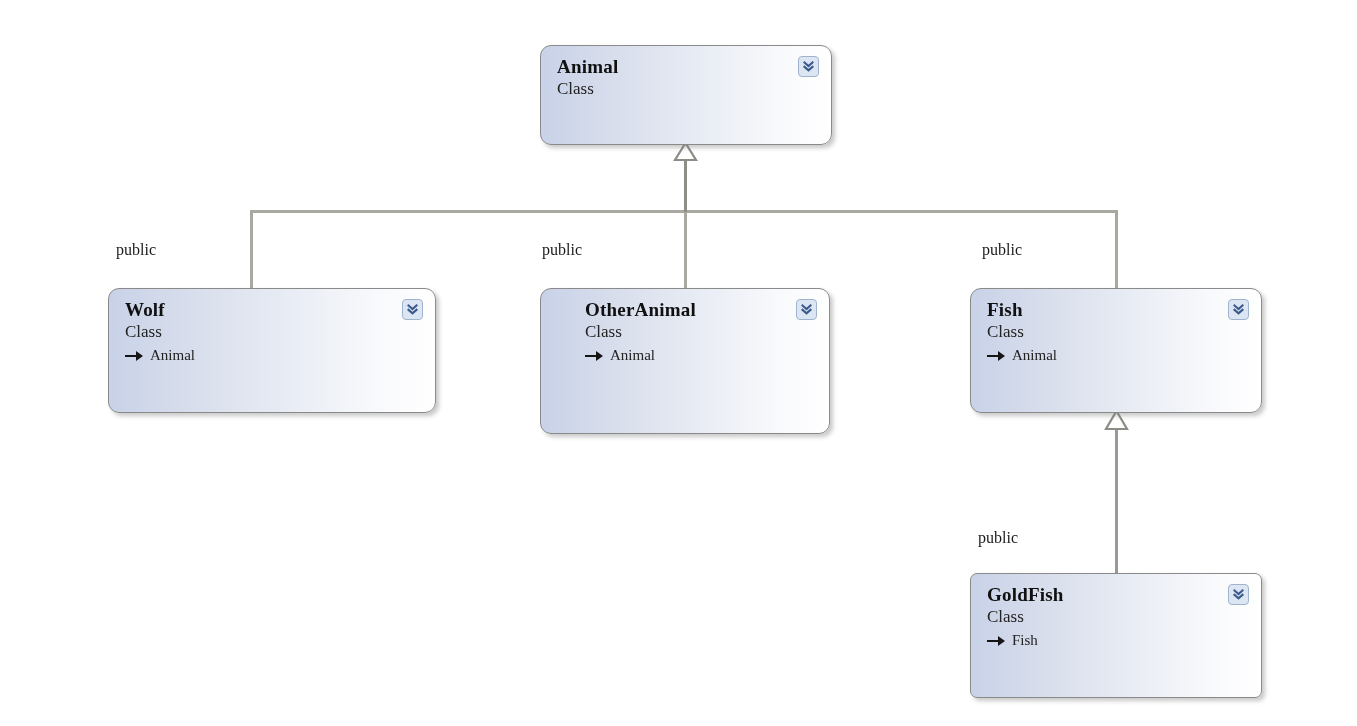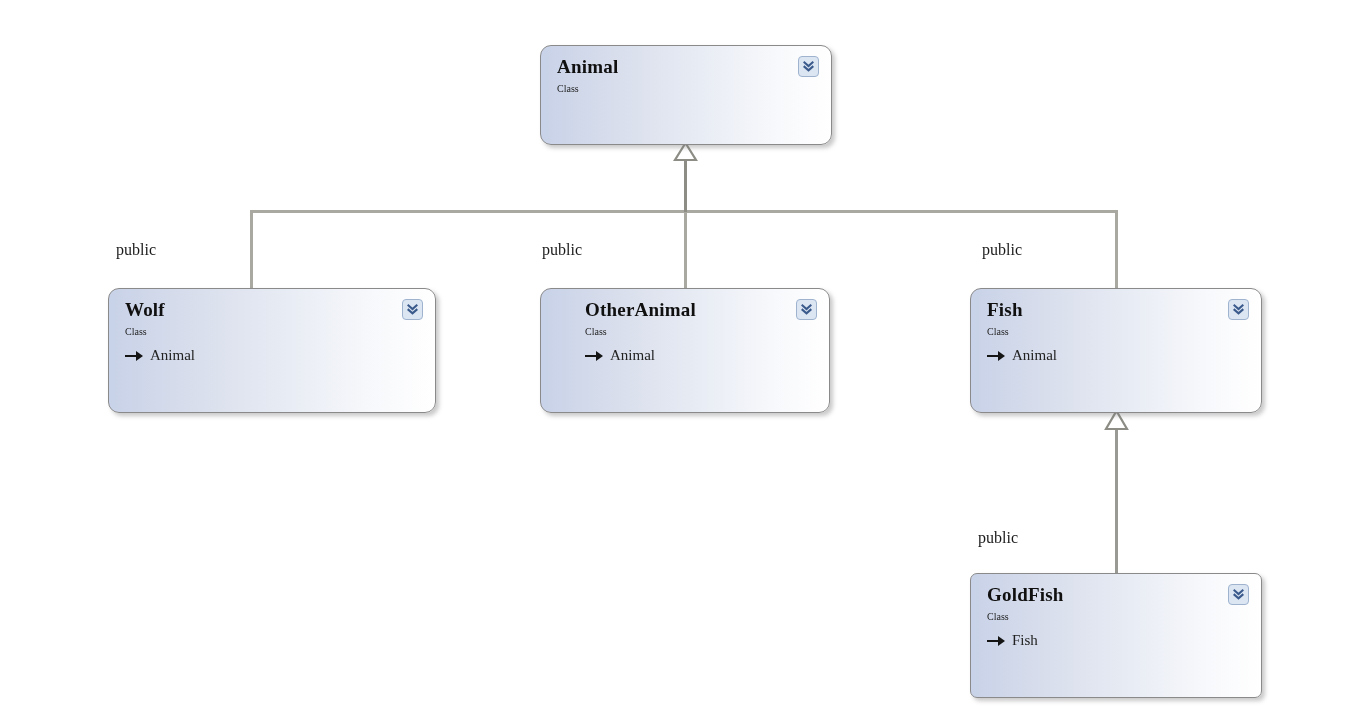--- a/index.html
+++ b/index.html
@@ -42,21 +42,21 @@
     font-weight: bold;
     font-size: 19px;
     color: #101010;
     line-height: 21px;
     letter-spacing: 0.2px;
     margin: 0 0 3px 0;
     white-space: nowrap;
   }
   .uml-class .cls-kind {
     font-family: "Liberation Serif", "DejaVu Serif", serif;
-    font-size: 10px;
+    font-size: 17px;
     color: #222222;
     line-height: 18px;
     margin: 0;
     white-space: nowrap;
   }
   .uml-class .cls-base {
     font-family: "Liberation Serif", "DejaVu Serif", serif;
     font-size: 15px;
     color: #222222;
     line-height: 19px;
@@ -169,21 +169,21 @@
       <span>Animal</span>
     </div>
     <div class="expander">
       <svg width="13" height="13" viewBox="0 0 13 13" aria-hidden="true">
         <path d="M2.5 2.5 L6.5 6 L10.5 2.5" fill="none" stroke="#3b5a8c" stroke-width="2.1" stroke-linecap="square"></path>
         <path d="M2.5 6.8 L6.5 10.3 L10.5 6.8" fill="none" stroke="#3b5a8c" stroke-width="2.1" stroke-linecap="square"></path>
       </svg>
     </div>
   </div>
 
-  <div class="uml-class" style="left:540px; top:288px; width:290px; height:125px;padding-left:44px;">
+  <div class="uml-class" style="left:540px; top:288px; width:290px; height:146px;padding-left:44px;">
     <div class="cls-title">OtherAnimal</div>
     <div class="cls-kind">Class</div>
     <div class="cls-base">
       <span class="base-arrow"></span>
       <span>Animal</span>
     </div>
     <div class="expander">
       <svg width="13" height="13" viewBox="0 0 13 13" aria-hidden="true">
         <path d="M2.5 2.5 L6.5 6 L10.5 2.5" fill="none" stroke="#3b5a8c" stroke-width="2.1" stroke-linecap="square"></path>
         <path d="M2.5 6.8 L6.5 10.3 L10.5 6.8" fill="none" stroke="#3b5a8c" stroke-width="2.1" stroke-linecap="square"></path>

